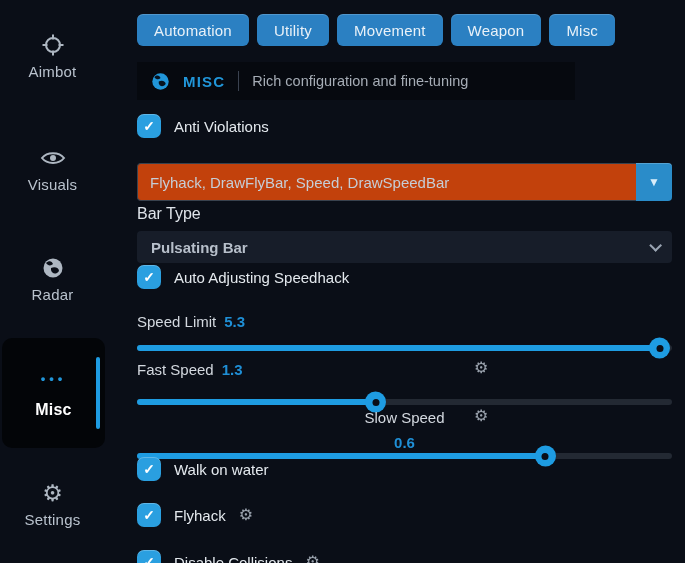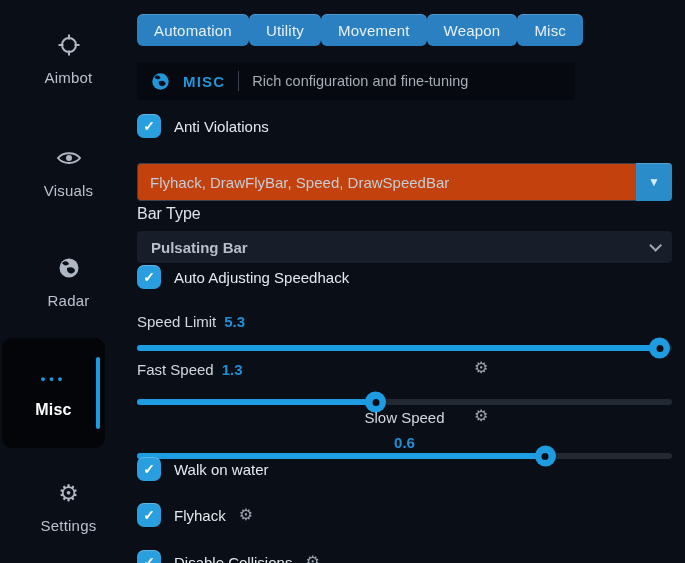--- a/index.html
+++ b/index.html
@@ -2,34 +2,34 @@
 <html><head>
 <meta charset="utf-8">
 <style>
   * { margin:0; padding:0; box-sizing:border-box; }
   html,body { background:#0a0e17; }
   body { font-family:"Liberation Sans", sans-serif; }
   .app { position:relative; width:685px; height:563px; background:#0a0e17; overflow:hidden; }
 
   
   .sidebar { position:absolute; left:0; top:0; width:130px; height:563px; }
-  .side-item { position:absolute; left:16px; width:105px; display:flex; flex-direction:column; align-items:center; gap:12px; cursor:pointer; }
+  .side-item { position:absolute; left:0; width:105px; display:flex; flex-direction:column; align-items:center; gap:6px; cursor:pointer; }
   .side-item .side-label { font-size:15px; color:#b9c2cd; letter-spacing:.2px; }
   .side-icon { display:flex; align-items:center; justify-content:center; height:24px; color:#aeb7c2; }
   .side-icon.glyph { font-size:23px; line-height:24px; }
   .side-item.active { left:2px; top:338px; width:103px; height:110px; background:#030508; border-radius:10px; justify-content:center; gap:10px; }
   .side-item.active .side-label { color:#ffffff; font-weight:bold; font-size:16px; }
   .dots { color:#2196d9; font-size:13px; font-weight:bold; letter-spacing:4px; line-height:10px; }
   .active-indicator { position:absolute; right:5px; top:19px; width:4px; height:72px; background:#1e9ce2; border-radius:2px; }
 
   
   .main { position:absolute; left:137px; top:0; width:535px; height:563px; }
   .abs { position:absolute; left:0; }
 
-  .tabs { top:14px; display:flex; gap:0; }
+  .tabs { top:14px; display:flex; gap:8px; }
   .tab-btn { height:32px; padding:0 17px; background:#2b80c2; border:0; border-radius:6px; color:#e9f1f8; font-size:15px; font-family:inherit; letter-spacing:.2px; box-shadow:inset 0 1px 0 rgba(255,255,255,.18); cursor:pointer; }
 
   .feature-header { top:62px; width:438px; height:38px; background:#06090f; display:flex; align-items:center; gap:13px; padding:0 14px; }
   .feature-title { color:#2196d9; font-size:15px; font-weight:bold; letter-spacing:1.2px; }
   .feature-divider { width:1px; height:20px; background:#3a4250; }
   .feature-subtitle { color:#a6adb6; font-size:14.5px; }
 
   .check-row { display:flex; align-items:center; gap:13px; cursor:pointer; }
   .checkbox { width:24px; height:24px; border-radius:7px; background:#2a9fe0; color:#fff; font-size:14px; font-weight:bold; display:flex; align-items:center; justify-content:center; box-shadow:inset 0 1px 0 rgba(255,255,255,.25); }
   .check-label { color:#e4e9ee; font-size:15px; }

